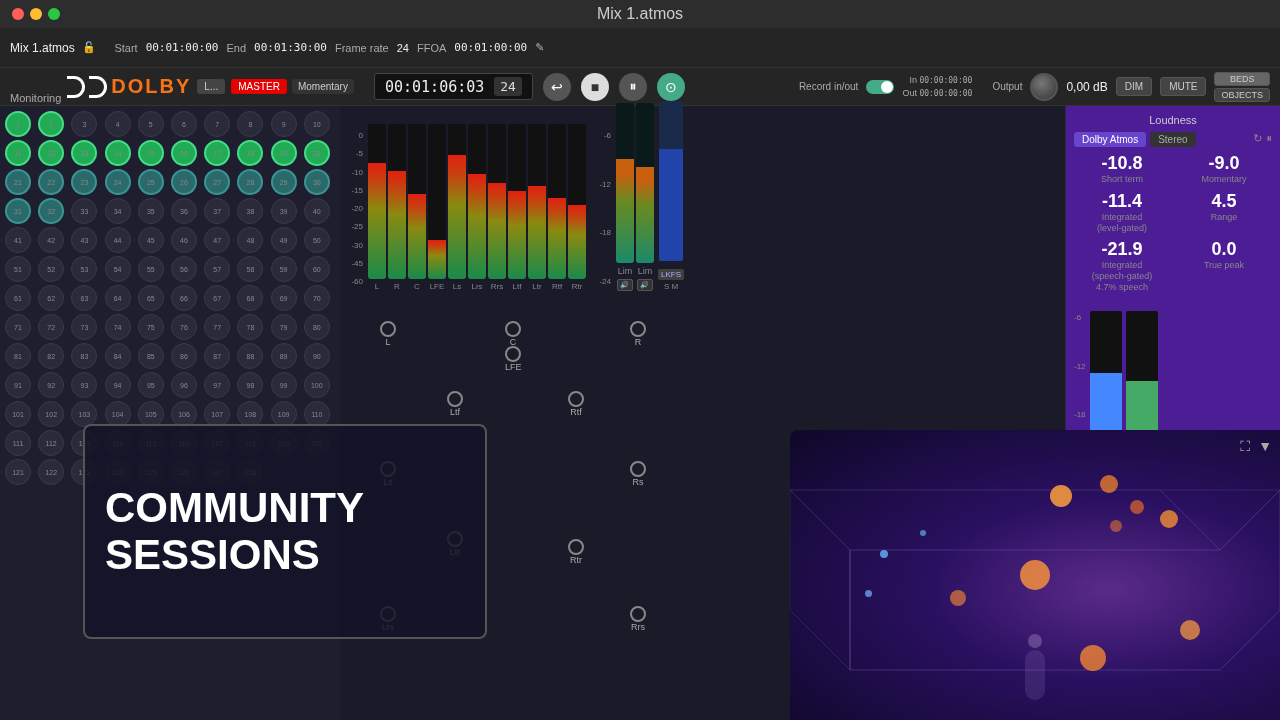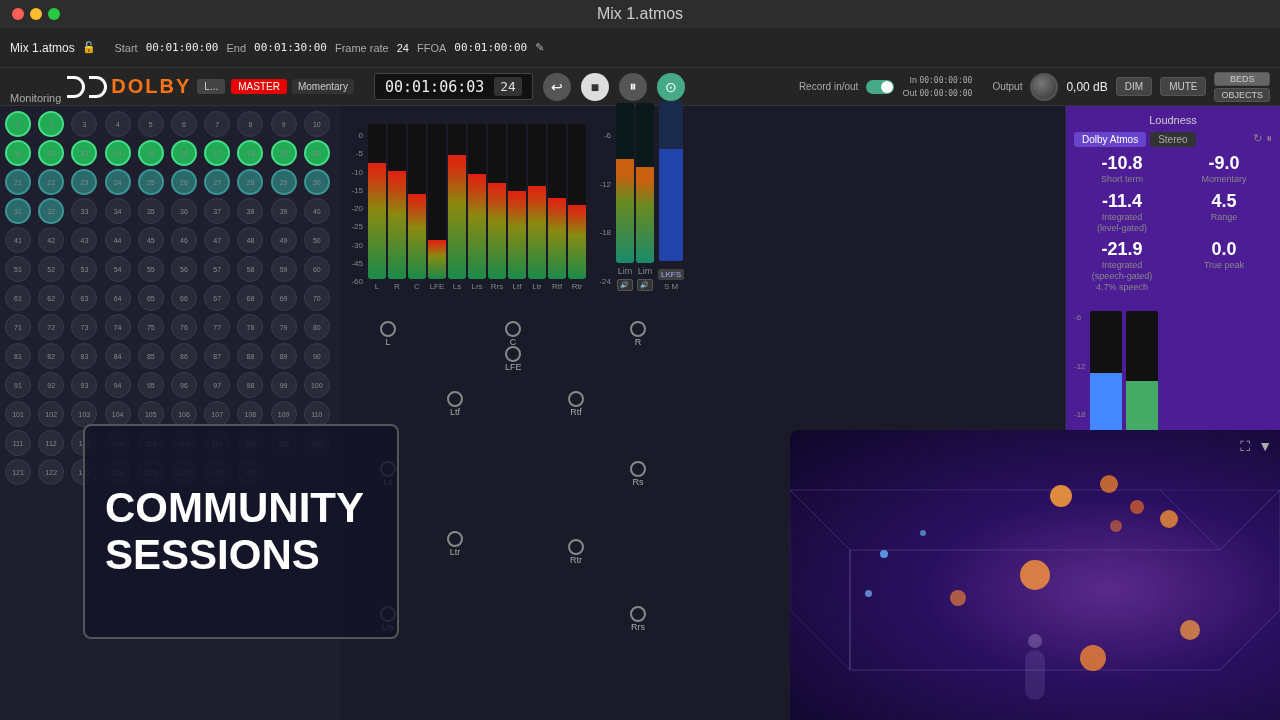--- a/index.html
+++ b/index.html
@@ -182,21 +182,21 @@
     .channel-dot.inactive { background: #2a2a3a; border: 1px solid #3a3a4a; }
     .channel-dot.active-green { background: #2a5; border: 2px solid #4d8; color: white; }
     .channel-dot.active-teal { background: #2a6a6a; border: 2px solid #4aaa; color: white; }
     .ch-num { font-size: 7px; color: #888; text-align: center; }
 
     
     .highlight-box {
       position: absolute;
       top: 424px;
       left: 83px;
-      width: 316px;
+      width: 404px;
       height: 215px;
       background: rgba(20, 20, 40, 0.85);
       border: 2px solid #555;
       border-radius: 8px;
       display: flex;
       flex-direction: column;
       justify-content: center;
       padding: 20px;
       z-index: 10;
     }

